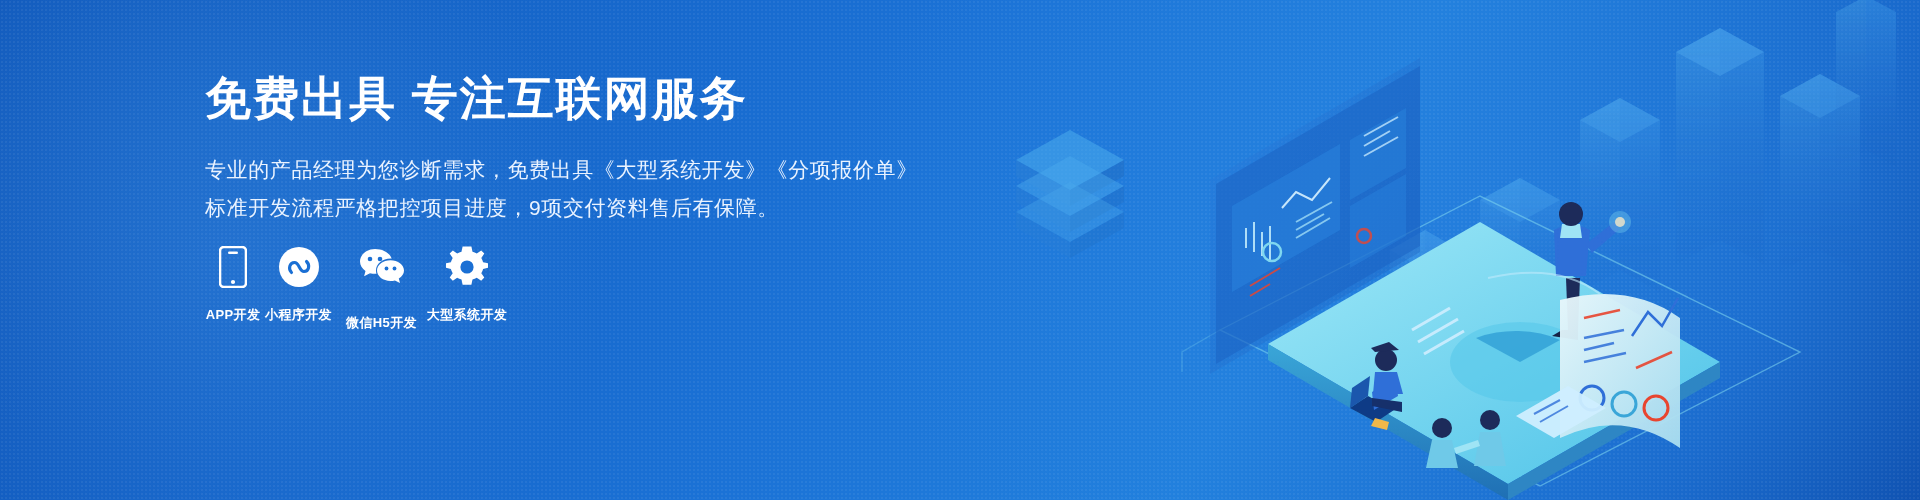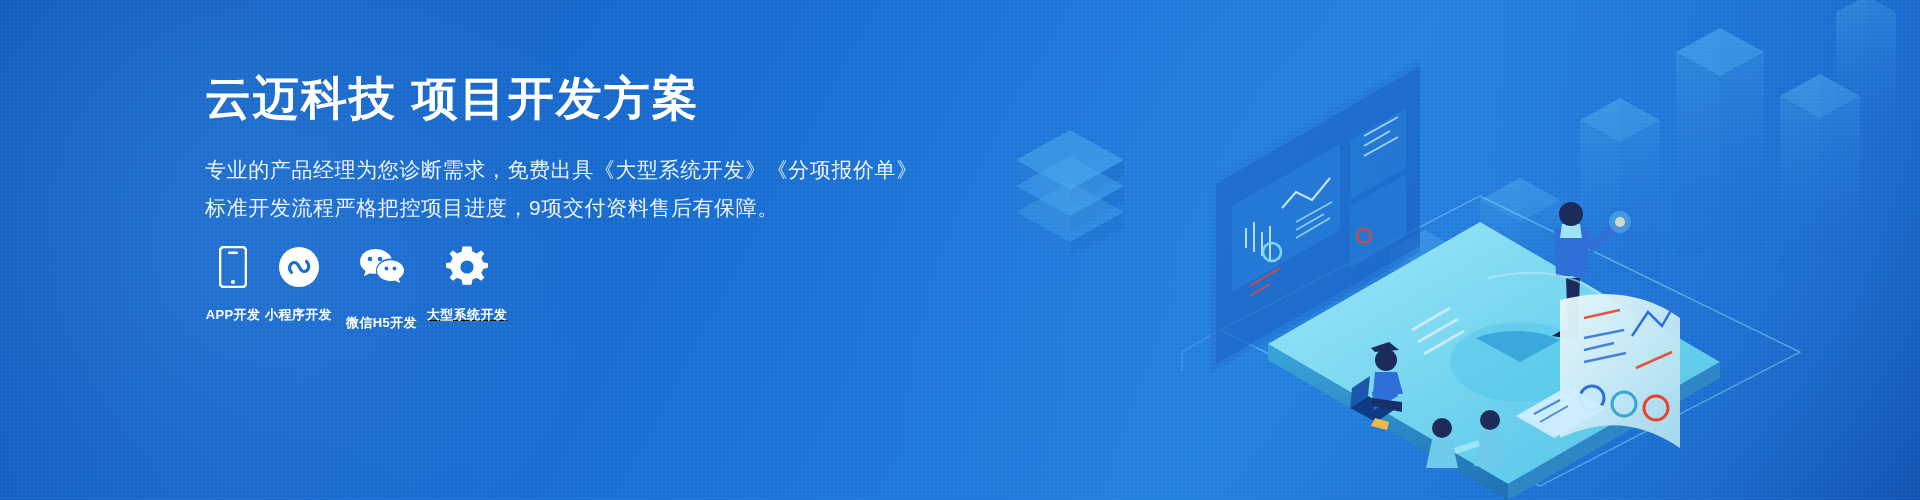--- a/index.html
+++ b/index.html
@@ -241,21 +241,21 @@
         <polygon points="596,416 648,386 686,408 634,438" fill="#cfeeff" opacity="0.95"></polygon>
         <g stroke="#2f6fd8" stroke-width="2" opacity="0.8">
           <line x1="614" y1="414" x2="640" y2="400"></line>
           <line x1="620" y1="422" x2="648" y2="406"></line>
         </g>
       </g>
     </svg>
   </div>
 
   <div class="copy">
-    <div class="headline">云迈科技 项目开发方案</div>
+    <div class="headline">免费出具 专注互联网服务</div>
     <div class="sub">
       <div class="sub-line">专业的产品经理为您诊断需求，免费出具《大型系统开发》《分项报价单》</div>
       <div class="sub-line">标准开发流程严格把控项目进度，9项交付资料售后有保障。</div>
     </div>
   </div>
 
   <div class="services">
 
     <div class="svc" style="width: 56px; margin-left: 0px;">
       <div class="svc-icon">
@@ -291,21 +291,21 @@
                    C18,29.4 24.1,34 31.5,34 C33,34 34.5,33.8 35.9,33.4 L41,36 L39.8,31.6
                    C42.9,29.7 45,26.9 45,23.6 Z" fill="#ffffff"></path>
           <circle cx="27.5" cy="21.5" r="1.9" fill="#1a6fd4"></circle>
           <circle cx="35.5" cy="21.5" r="1.9" fill="#1a6fd4"></circle>
         </svg>
       </div>
       <div class="svc-label">微信H5开发</div>
     </div>
 
 
-    <div class="svc" style="width: 80px; margin-left: 10px; text-decoration: underline;">
+    <div class="svc" style="width: 80px; margin-left: 10px;">
       <div class="svc-icon">
         <svg width="42" height="42" viewBox="0 0 42 42">
           <path d="M21,0.5 l4.4,0 l1.1,5.2 a15.8,15.8 0 0 1 4.3,1.8 l4.4,-3 l3.1,3.1 l-3,4.4
                    a15.8,15.8 0 0 1 1.8,4.3 l5.2,1.1 l0,4.4 l-5.2,1.1 a15.8,15.8 0 0 1 -1.8,4.3
                    l3,4.4 l-3.1,3.1 l-4.4,-3 a15.8,15.8 0 0 1 -4.3,1.8 l-1.1,5.2 l-4.4,0
                    l-4.4,0 l-1.1,-5.2 a15.8,15.8 0 0 1 -4.3,-1.8 l-4.4,3 l-3.1,-3.1 l3,-4.4
                    a15.8,15.8 0 0 1 -1.8,-4.3 l-5.2,-1.1 l0,-4.4 l5.2,-1.1 a15.8,15.8 0 0 1 1.8,-4.3
                    l-3,-4.4 l3.1,-3.1 l4.4,3 a15.8,15.8 0 0 1 4.3,-1.8 l1.1,-5.2 z" fill="#ffffff"></path>
           <circle cx="21" cy="21" r="6.6" fill="#1a6fd4"></circle>
         </svg>

